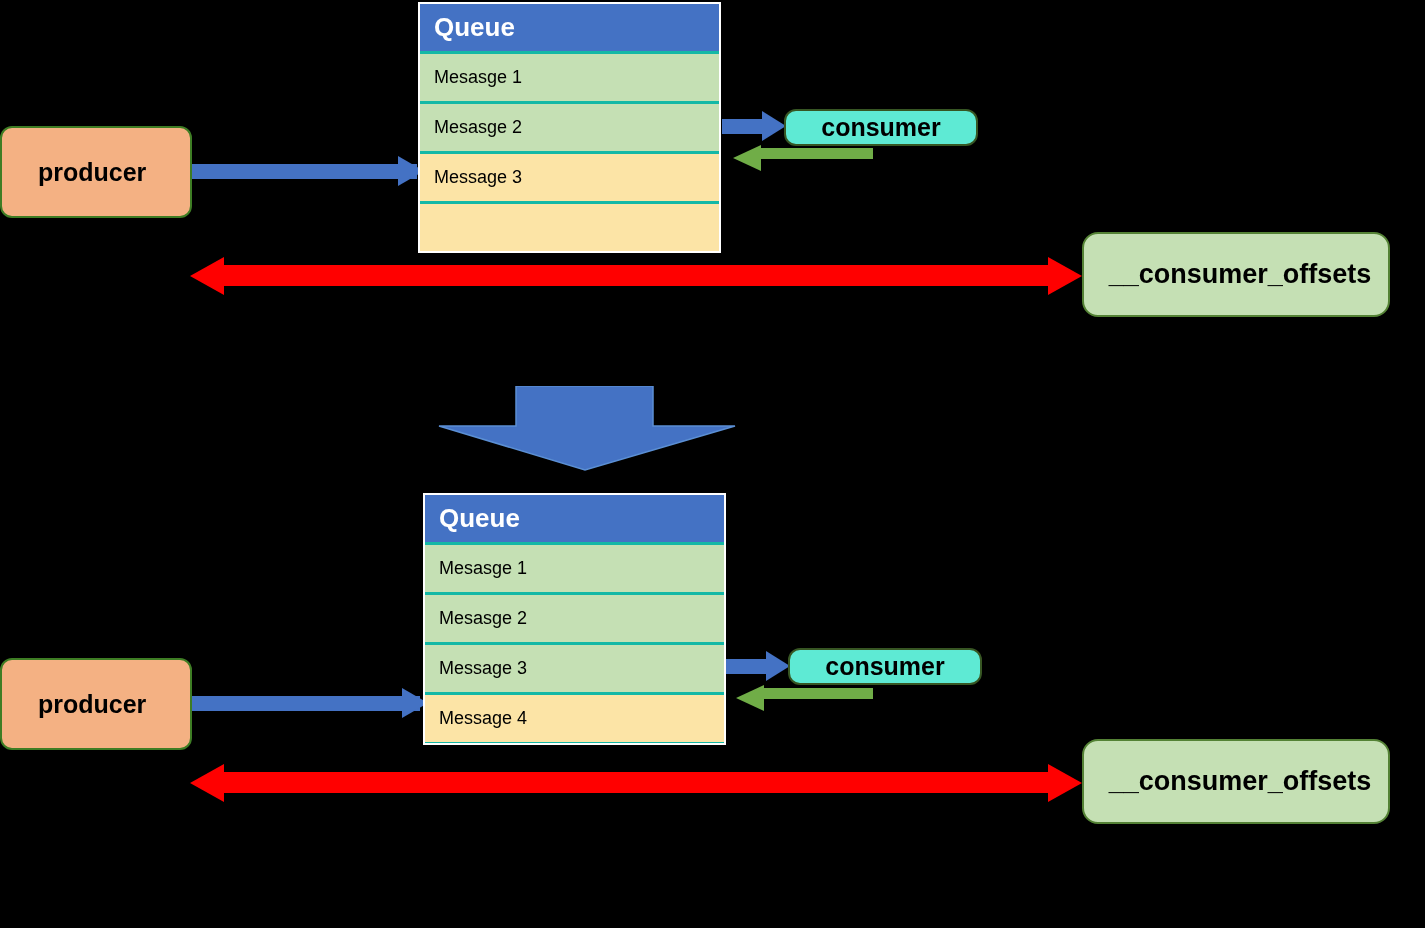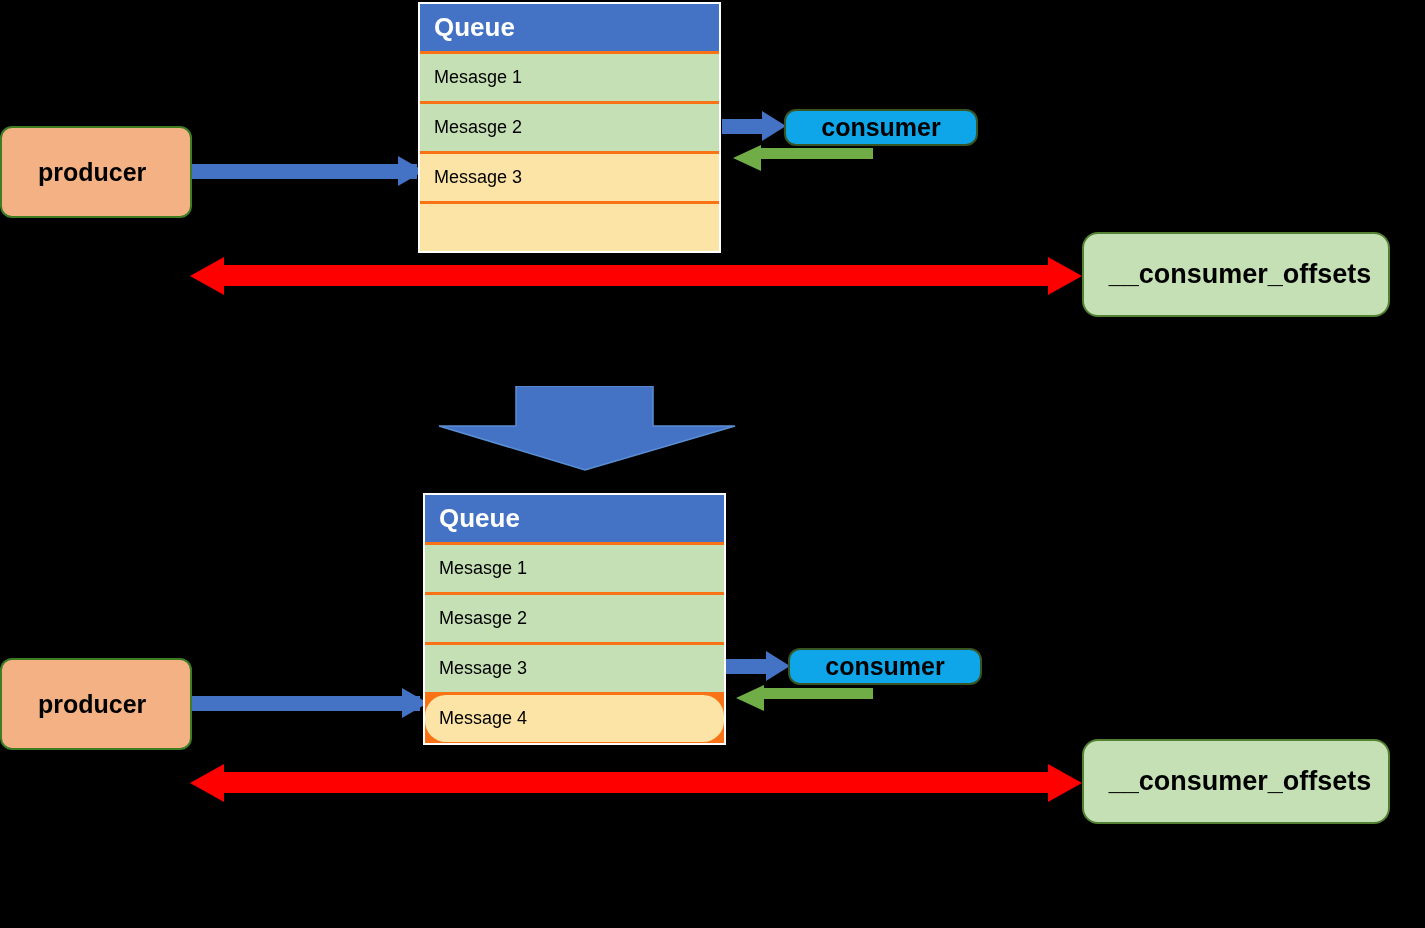--- a/index.html
+++ b/index.html
@@ -28,38 +28,38 @@
     color: #000000;
     white-space: nowrap;
   }
   .node.producer {
     background: #F4B183;
     border: 2px solid #3E7D24;
     padding-left: 36px;
     font-size: 25px;
   }
   .node.consumer {
-    background: #0ea5e9;
+    background: #5eead4;
     border: 2px solid #375623;
     justify-content: center;
     font-size: 25px;
     align-items: center;
   }
   .node.offsets {
     background: #C5E0B4;
     border: 2px solid #548235;
     justify-content: center;
     font-size: 27px;
     border-radius: 16px;
     padding-left: 8px;
   }
 
   
   .queue {
-    background: #f97316;
+    background: #14b8a6;
     border: 2px solid #FFFFFF;
     display: flex;
     flex-direction: column;
   }
   .queue-header {
     background: #4472C4;
     color: #FFFFFF;
     font-weight: bold;
     font-size: 26px;
     display: flex;
@@ -145,21 +145,21 @@
   </div>
 
   <div class="abs arrow-shaft" style="left:192px; top:696px; width:228px; height:15px; background:#4472C4;"></div>
   <div class="abs arrow-head head-right" style="left:402px; top:688px; border-left:26px solid #4472C4;"></div>
 
   <div class="abs queue" style="left:423px; top:493px; width:303px; height:252px;">
     <div class="queue-header" style="height:47px;">Queue</div>
     <div class="queue-row green" style="height:47px;">Mesasge 1</div>
     <div class="queue-row green" style="height:47px;">Mesasge 2</div>
     <div class="queue-row green" style="height:47px;">Message 3</div>
-    <div class="queue-row yellow" style="height:47px;border-radius:21px;">Message 4</div>
+    <div class="queue-row yellow" style="height:47px;">Message 4</div>
   </div>
 
   <div class="abs arrow-shaft" style="left:726px; top:659px; width:46px; height:15px; background:#4472C4;"></div>
   <div class="abs arrow-head head-right" style="left:766px; top:651px; border-left:24px solid #4472C4;"></div>
 
   <div class="abs node consumer" style="left:788px; top:648px; width:194px; height:37px;">
     <span>consumer</span>
   </div>
 
   <div class="abs arrow-shaft" style="left:763px; top:688px; width:110px; height:11px; background:#70AD47;"></div>

